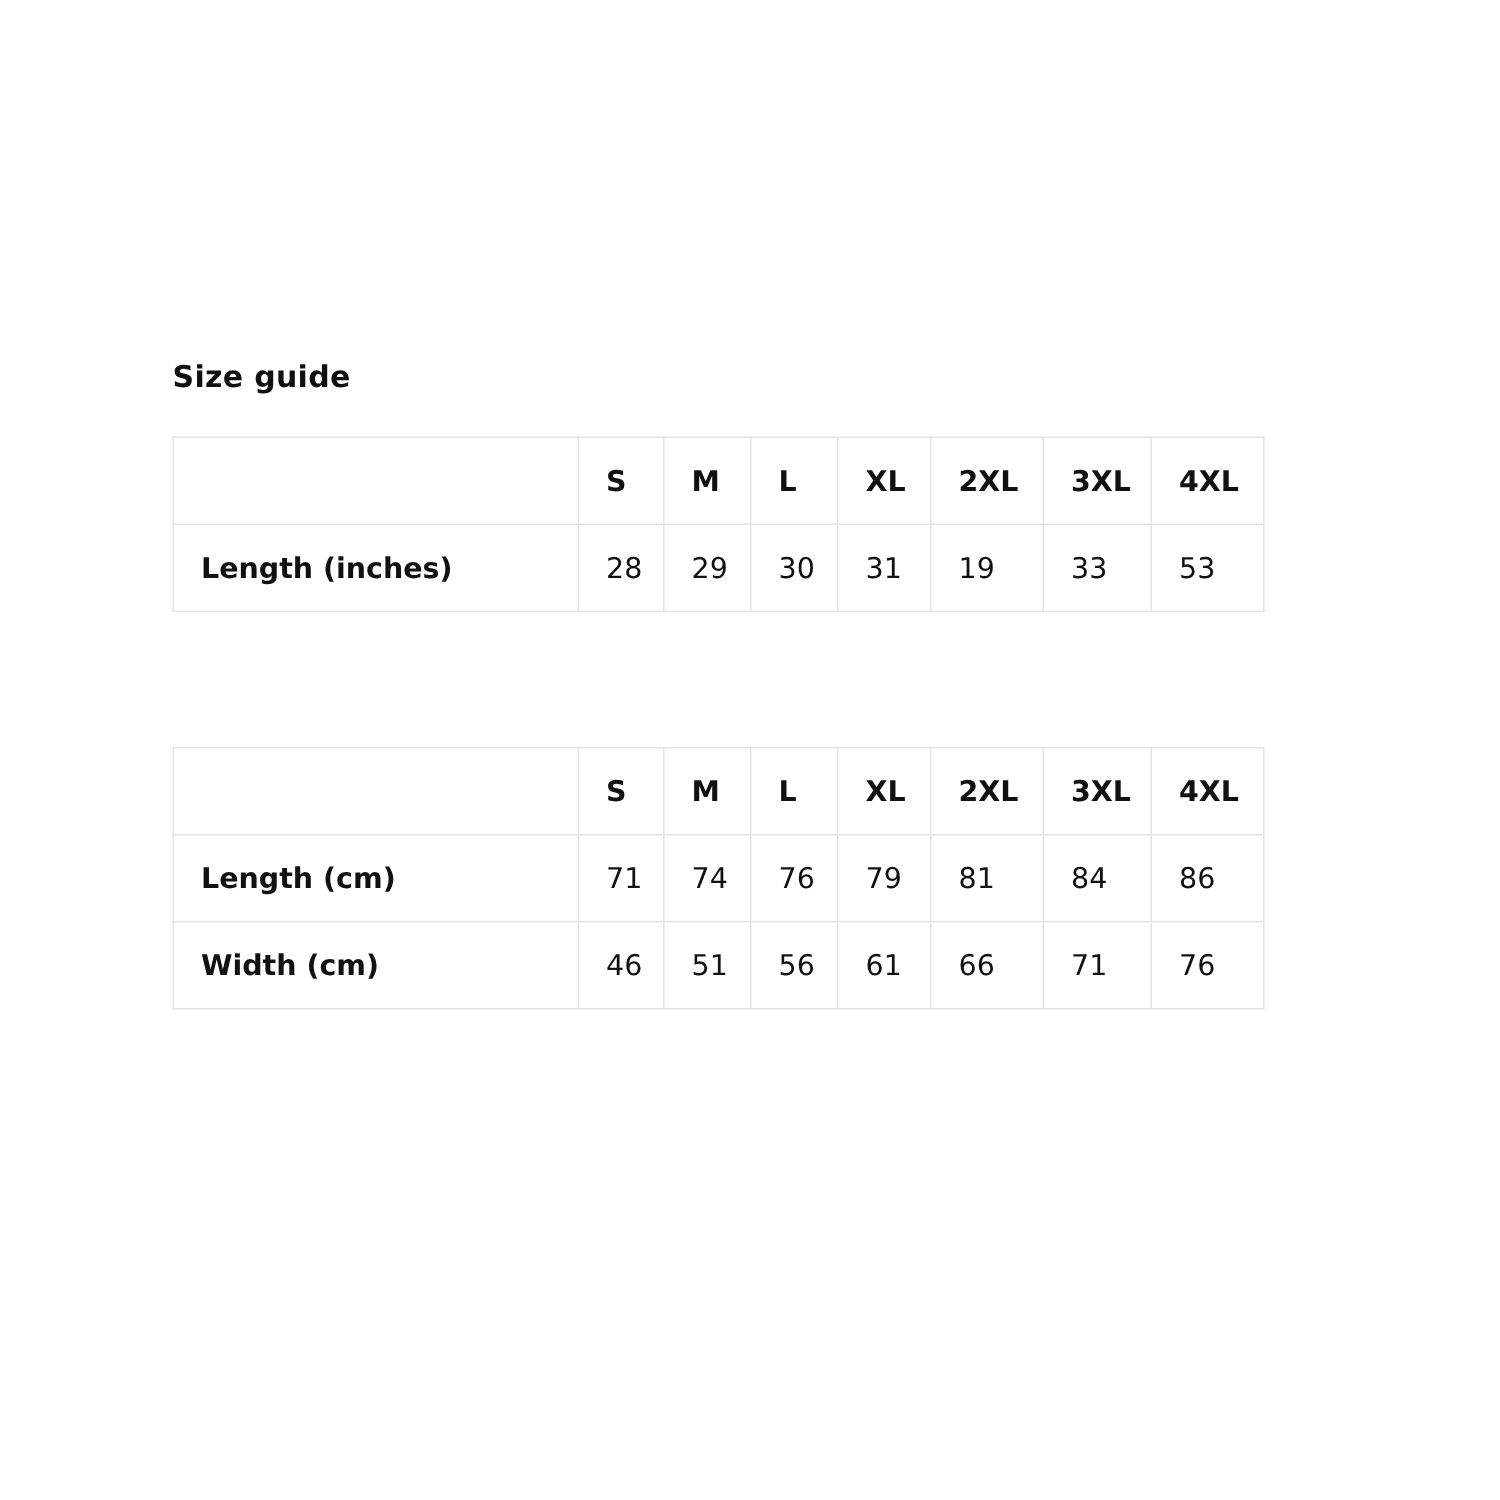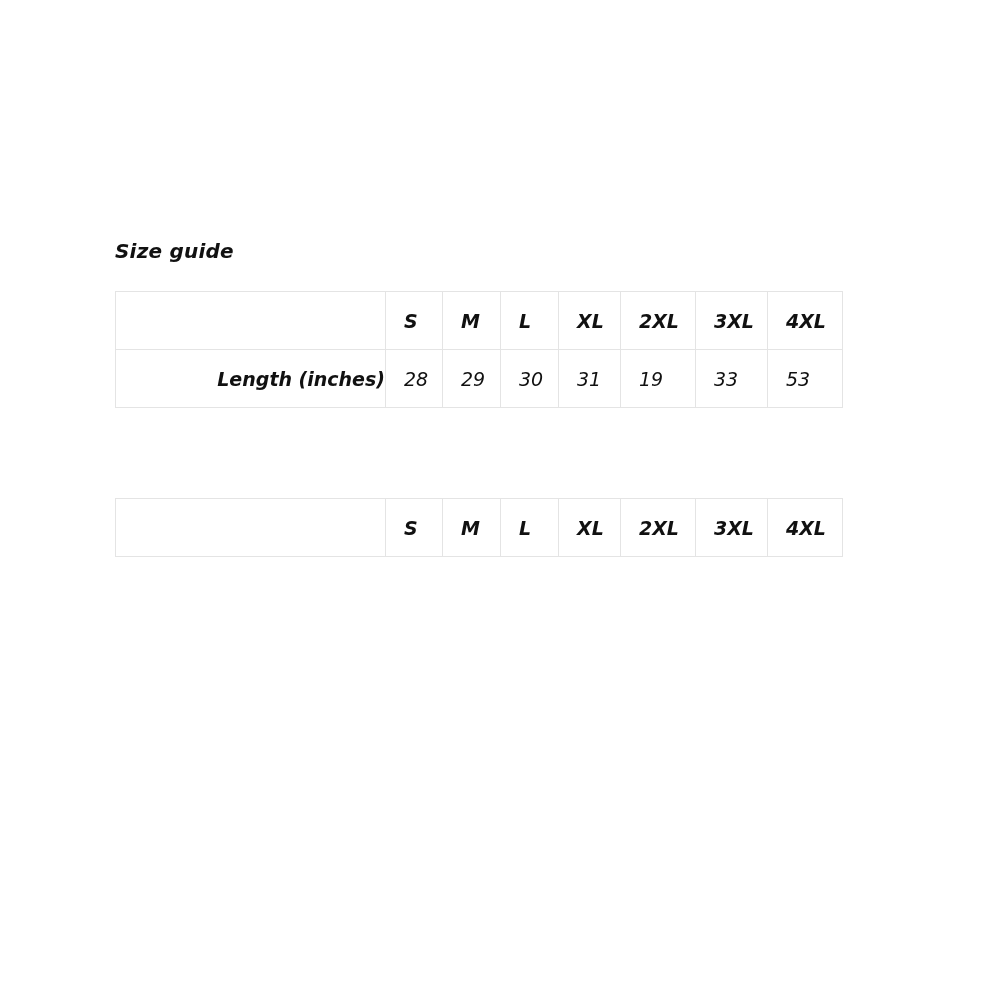--- a/index.html
+++ b/index.html
@@ -8,21 +8,20 @@
     background: #ffffff;
     font-family: "DejaVu Sans", "Liberation Sans", sans-serif;
     color: #111111;
   }
   .canvas {
     position: relative;
     width: 1000px;
     height: 717px;
     background: #ffffff;
     overflow: hidden;
-    font-style: italic;
   }
   .size-guide-title {
     position: absolute;
     left: 115px;
     top: 239px;
     font-size: 20px;
     font-weight: bold;
     color: #111111;
     letter-spacing: 0.2px;
   }
@@ -42,21 +41,21 @@
     padding: 0 0 0 18px;
     font-size: 19px;
     text-align: left;
     vertical-align: middle;
     color: #111111;
     white-space: nowrap;
     overflow: hidden;
     box-sizing: border-box;
   }
   table.size-table th { font-weight: bold; }
-  table.size-table td.row-label { font-weight: bold; text-align: right; }
+  table.size-table td.row-label { font-weight: bold; }
   table.size-table td.value-cell { font-weight: normal; }
   col.c-label { width: 270px; }
   col.c-s  { width: 57px; }
   col.c-m  { width: 58px; }
   col.c-l  { width: 58px; }
   col.c-xl { width: 62px; }
   col.c-2xl { width: 75px; }
   col.c-3xl { width: 72px; }
   col.c-4xl { width: 75px; }
 </style>
@@ -117,16 +116,36 @@
       <tr>
         <th></th>
         <th>S</th>
         <th>M</th>
         <th>L</th>
         <th>XL</th>
         <th>2XL</th>
         <th>3XL</th>
         <th>4XL</th>
       </tr>
+      <tr>
+        <td class="row-label">Length (cm)</td>
+        <td class="value-cell">71</td>
+        <td class="value-cell">74</td>
+        <td class="value-cell">76</td>
+        <td class="value-cell">79</td>
+        <td class="value-cell">81</td>
+        <td class="value-cell">84</td>
+        <td class="value-cell">86</td>
+      </tr>
+      <tr>
+        <td class="row-label">Width (cm)</td>
+        <td class="value-cell">46</td>
+        <td class="value-cell">51</td>
+        <td class="value-cell">56</td>
+        <td class="value-cell">61</td>
+        <td class="value-cell">66</td>
+        <td class="value-cell">71</td>
+        <td class="value-cell">76</td>
+      </tr>
     </tbody>
   </table>
 
 </div>
 
 </body></html>

